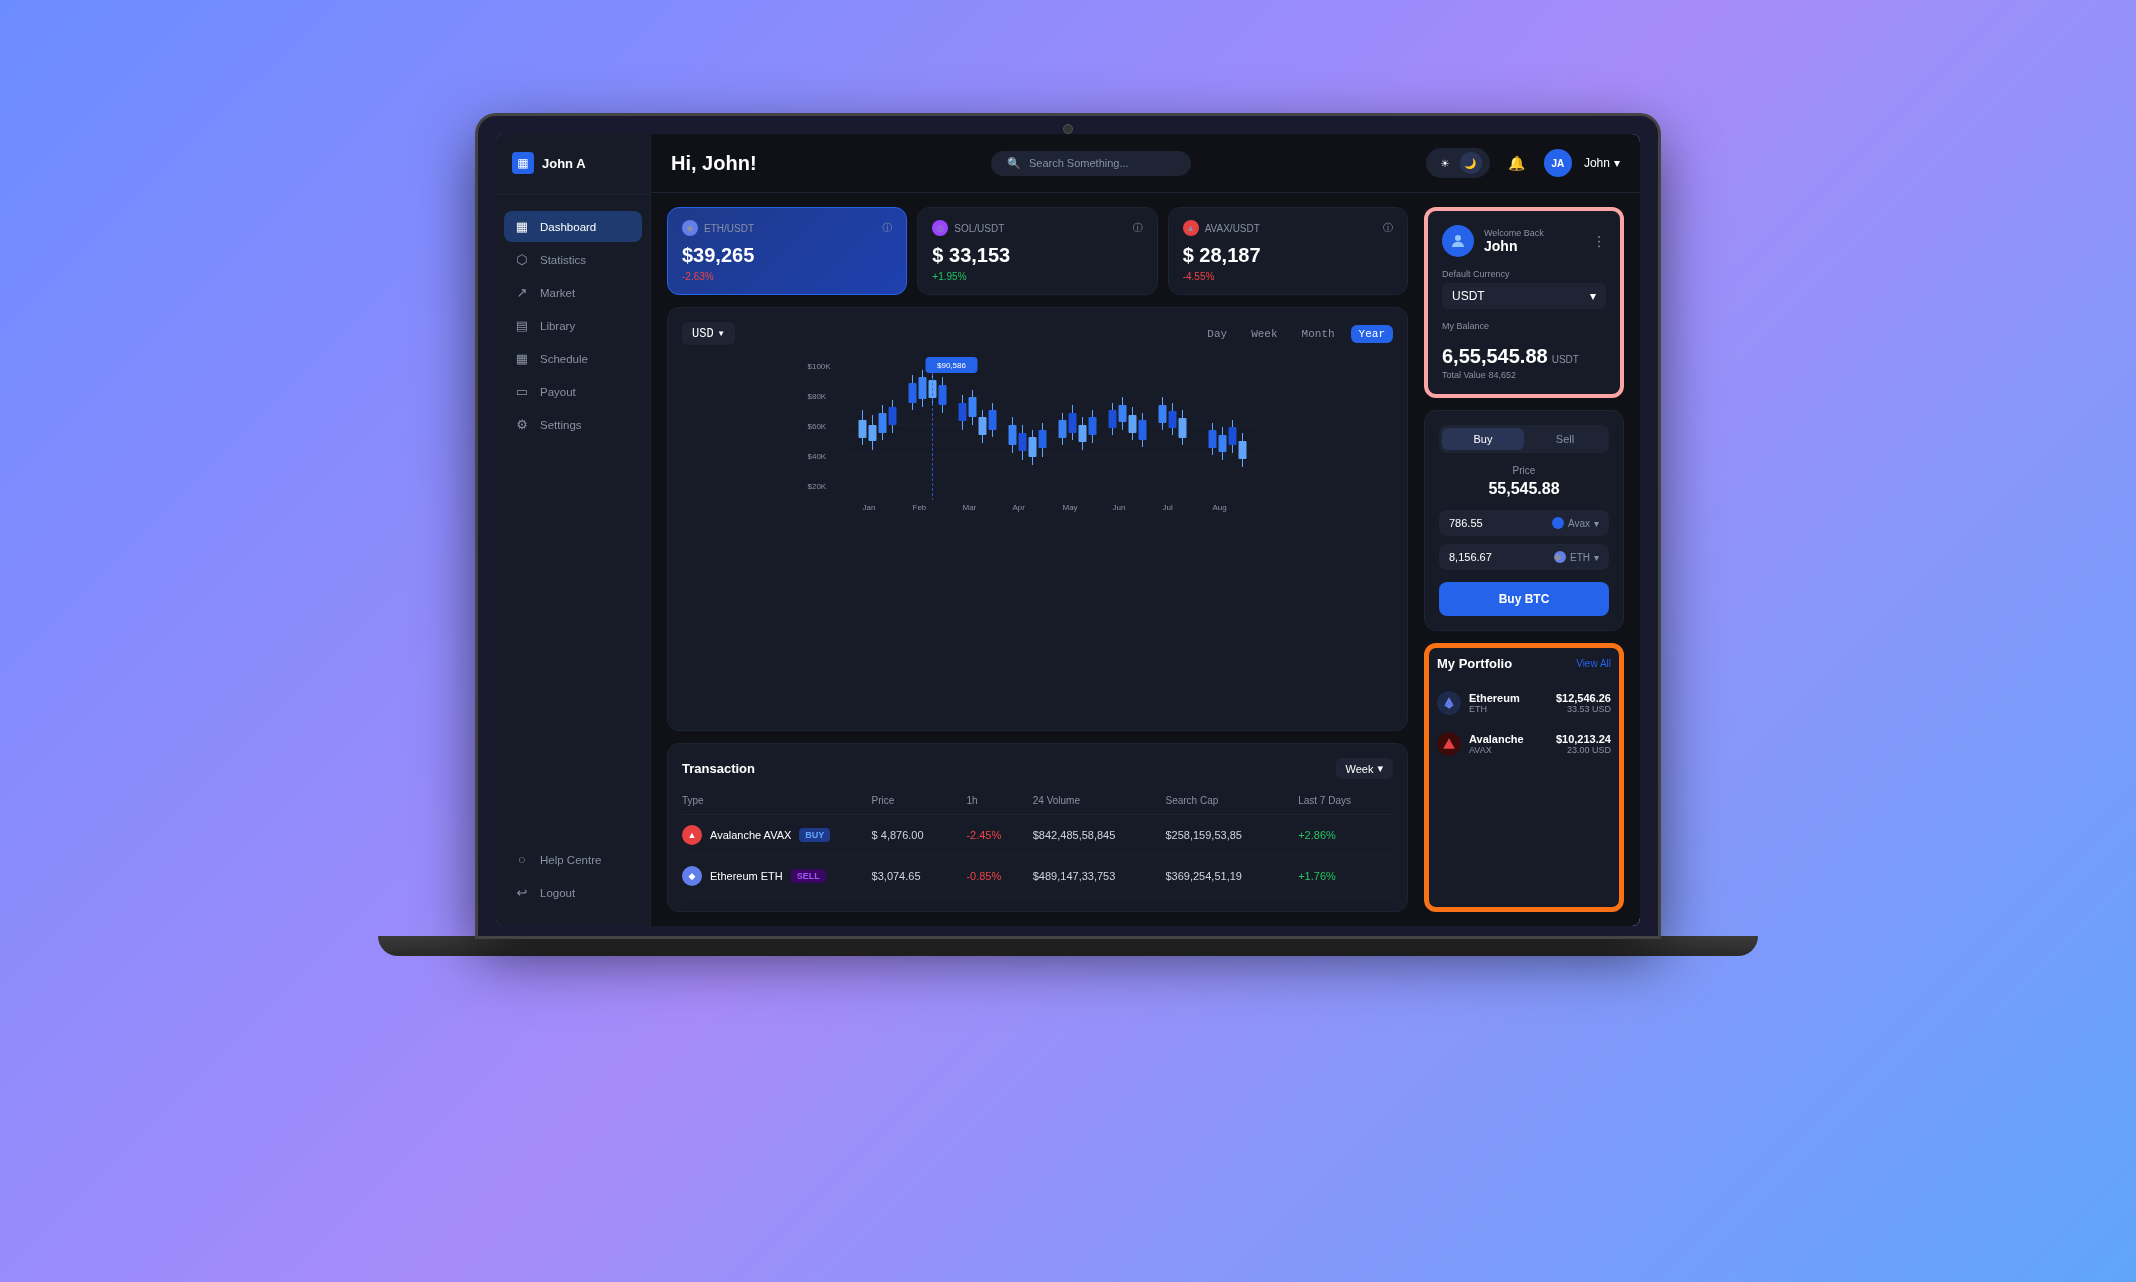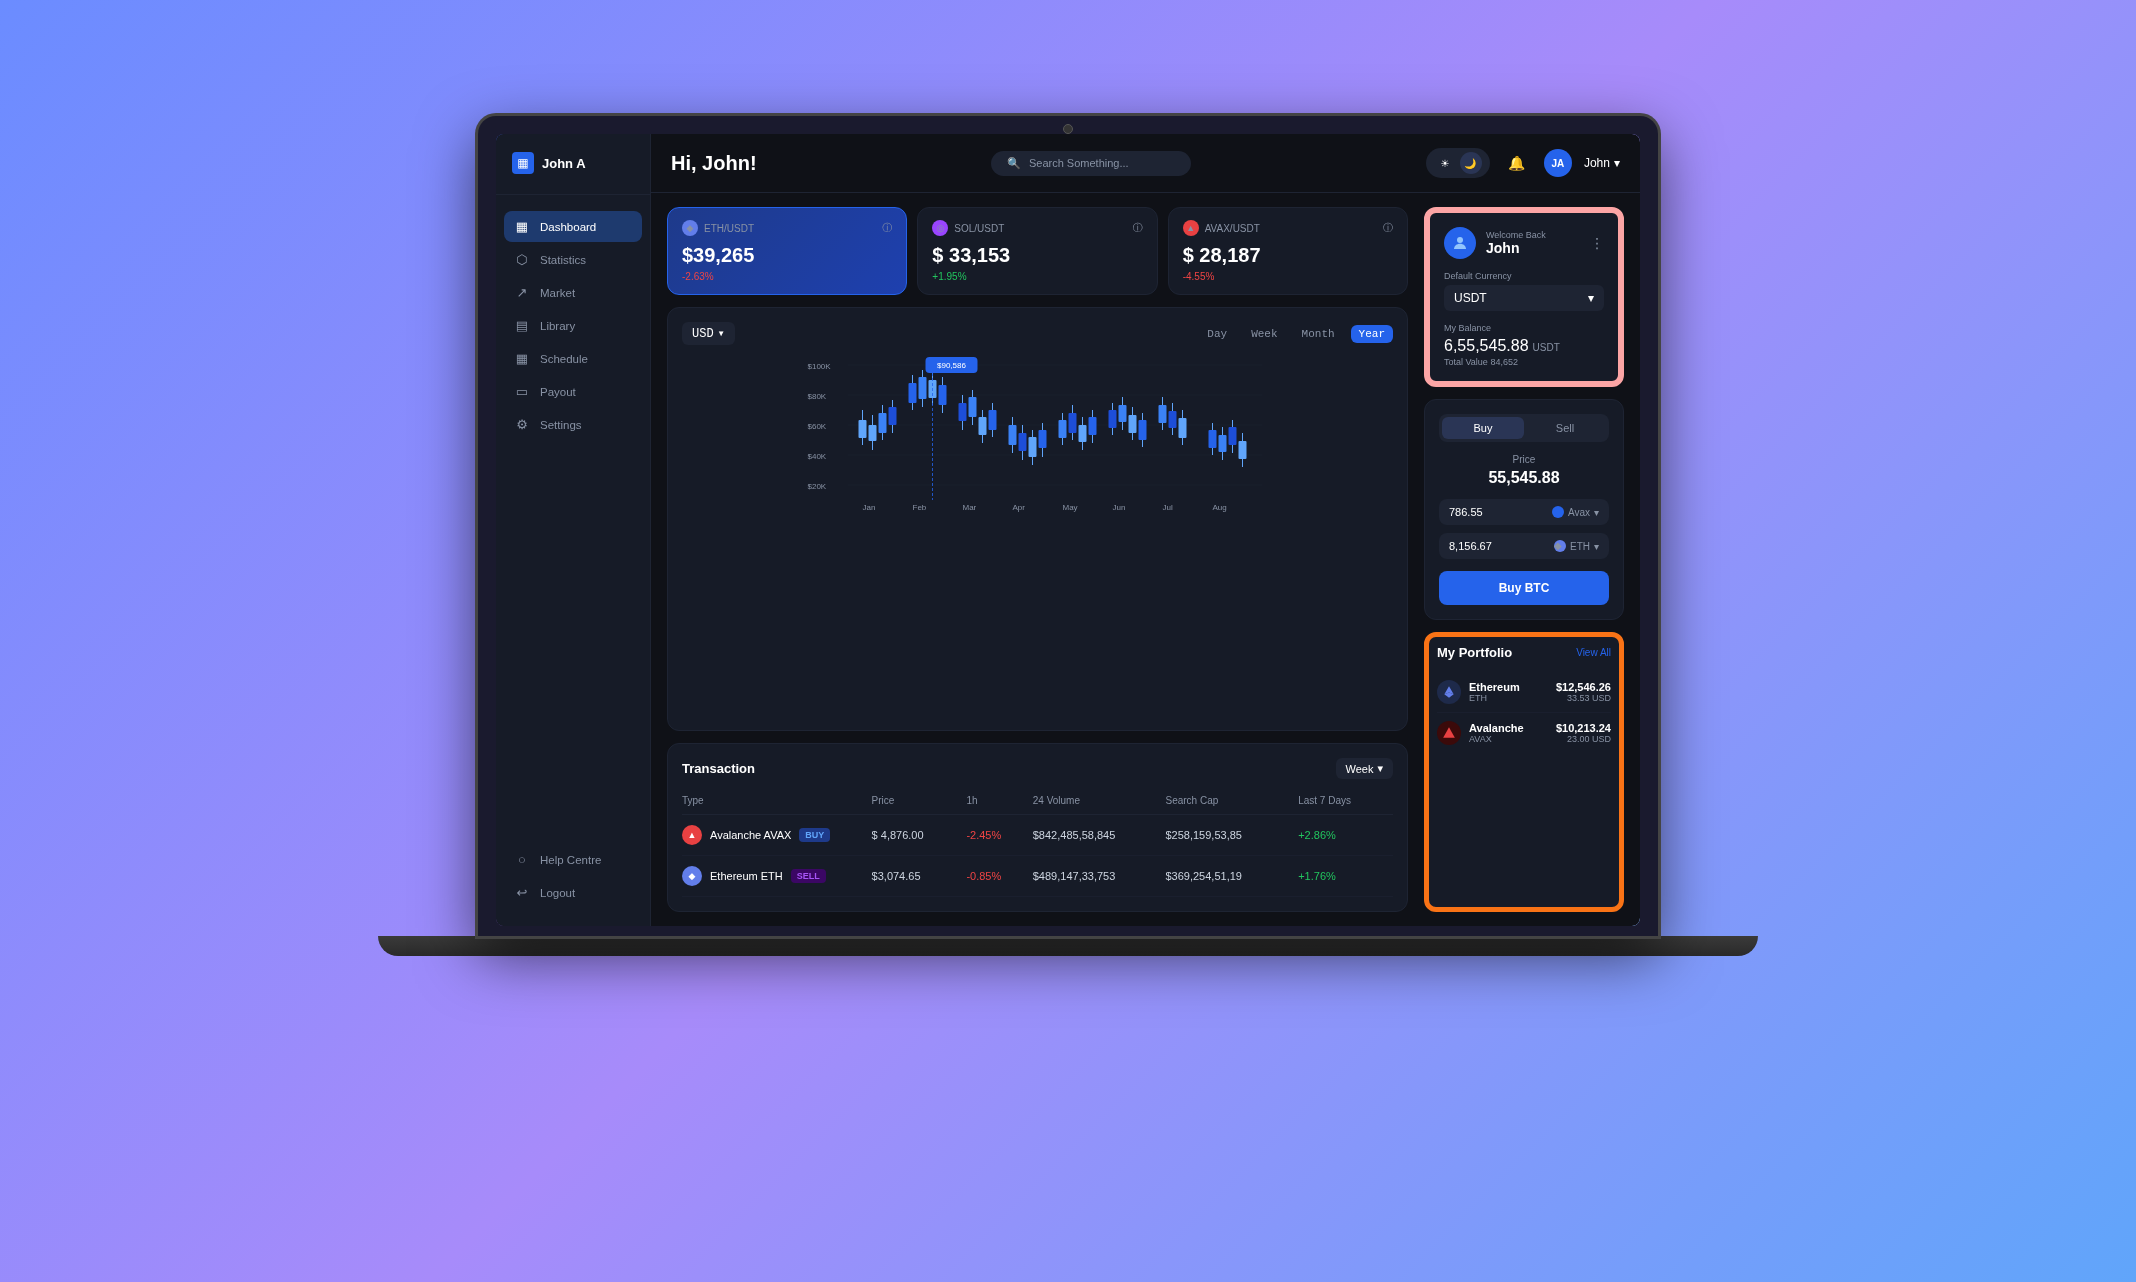--- a/index.html
+++ b/index.html
@@ -447,21 +447,21 @@
       flex-direction: column;
       gap: 12px;
       flex-shrink: 0;
     }
 
     
     .profile-card {
       background: #161b27;
       border-radius: 12px;
       padding: 14px;
-      border: 6px solid #fca5a5;
+      border: 4px solid #fca5a5;
     }
     .profile-header {
       display: flex;
       align-items: center;
       justify-content: space-between;
       margin-bottom: 12px;
     }
     .profile-info {
       display: flex;
       align-items: center;
@@ -508,23 +508,24 @@
       align-items: center;
       justify-content: space-between;
       background: #1e2433;
       padding: 6px 10px;
       border-radius: 6px;
       font-size: 12px;
       cursor: pointer;
     }
     .balance-section {}
     .balance-amount {
-      font-size: 16px;
-      font-weight: 400;
-      color: #fff;
+      font-size: 20px;
+      font-weight: 700;
+      color: #fff;
+      margin-top: 10px;
     }
     .balance-usdt {
       font-size: 10px;
       color: #8892a4;
     }
     .total-value {
       font-size: 9px;
       color: #8892a4;
       margin-top: 2px;
     }

